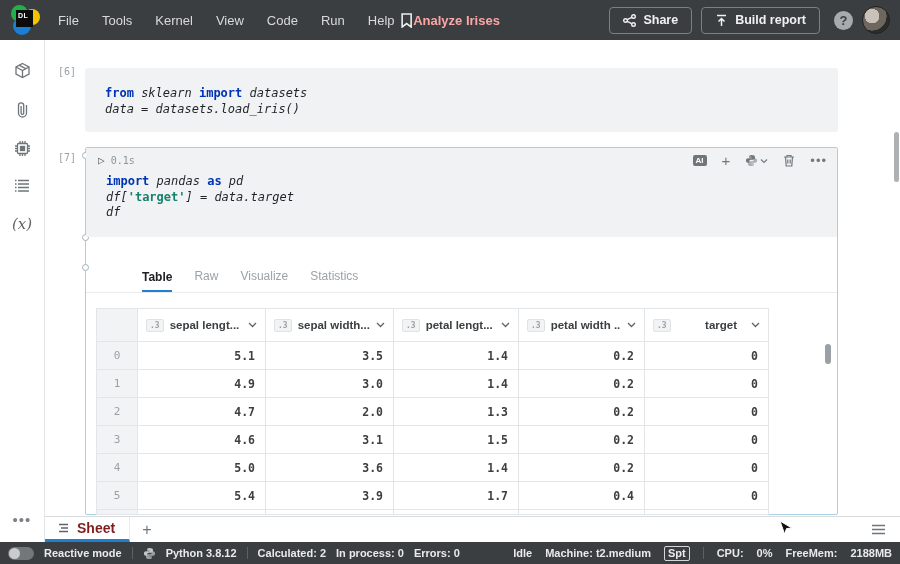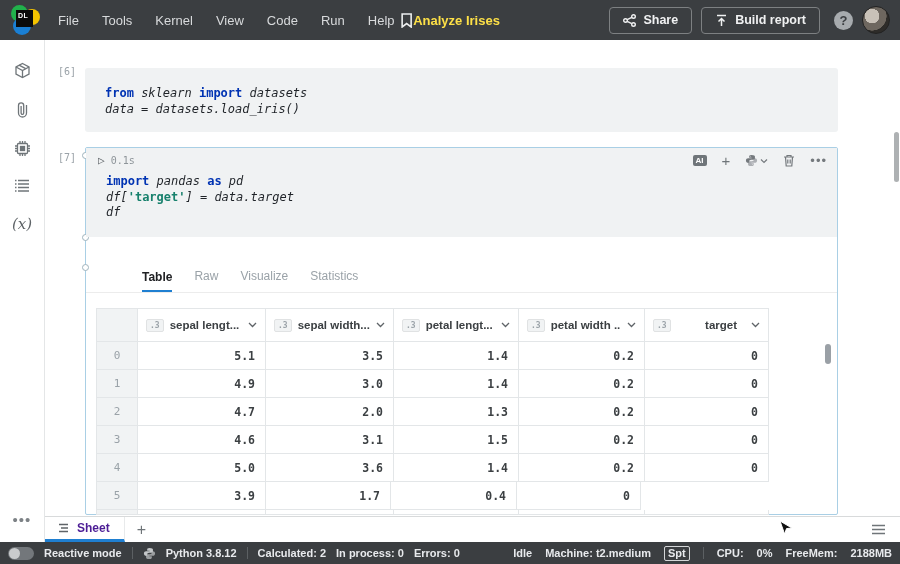--- a/index.html
+++ b/index.html
@@ -16,21 +16,21 @@
     display:flex;align-items:center;color:#d8dadc;}
   .logo{position:relative;width:30px;height:30px;margin-left:10px;flex:0 0 auto;}
   .logo .c1{position:absolute;width:17px;height:17px;border-radius:50%;background:#21b14b;left:1px;top:0;}
   .logo .c2{position:absolute;width:16px;height:16px;border-radius:50%;background:#f5c400;right:0;top:4px;}
   .logo .c3{position:absolute;width:18px;height:18px;border-radius:50%;background:#1a7fd4;left:3px;bottom:0;}
   .logo .sq{position:absolute;left:6px;top:5px;width:17px;height:17px;background:#0b0b0b;color:#fff;
     font-size:7px;font-weight:bold;display:flex;align-items:flex-start;padding:2px;letter-spacing:.5px;}
   .menus{display:flex;gap:23px;margin-left:18px;font-size:13px;}
   .menus span{cursor:default;}
   .doc-title{position:absolute;left:50%;transform:translateX(-50%);display:flex;align-items:flex-end;
-    color:#fde047;font-size:13px;font-weight:600;}
+    color:#fca5a5;font-size:13px;font-weight:600;}
   .tb-right{margin-left:auto;display:flex;align-items:center;gap:9px;margin-right:10px;}
   .tb-btn{display:flex;align-items:center;gap:7px;height:27px;padding:0 13px;border:1px solid #7d8082;
     border-radius:4px;color:#f0f1f2;font-size:12.5px;font-weight:700;background:transparent;cursor:pointer;}
   .help-circle{width:19px;height:19px;border-radius:50%;background:#a7abae;color:#3b3e41;font-weight:bold;
     font-size:13px;display:flex;align-items:center;justify-content:center;margin-left:5px;}
   .avatar{width:28px;height:28px;border-radius:50%;background:
     radial-gradient(circle at 35% 35%,#c9c2b8 0 30%,#6e675f 31% 60%,#2e2c29 61% 100%);border:1px solid #222;}
 
   
   .sidebar{position:absolute;top:40px;left:0;width:45px;bottom:22px;background:#fff;
@@ -89,21 +89,21 @@
   .hcell.right .hlabel{margin-left:auto;}
   .hcell.right .chev{margin-left:8px;}
   .vcell{justify-content:flex-end;padding-right:10px;font-family:"DejaVu Sans Mono",monospace;color:#3c4043;font-weight:bold;}
   .trow.partial{height:5px;overflow:hidden;}
   .out-scroll{position:absolute;right:6px;top:196px;width:6px;height:20px;background:#9aa0a6;border-radius:3px;}
 
   
   .sheetbar{position:absolute;left:45px;right:0;bottom:22px;height:26px;background:#fff;
     border-top:1px solid #d8dadb;display:flex;align-items:center;}
   .sheet-tab{display:flex;align-items:center;gap:7px;height:100%;padding:0 14px 0 12px;margin-left:0;
-    color:#4c1d95;font-size:12px;font-weight:600;border-bottom:3px solid var(--accent);
+    color:#7f1d1d;font-size:14px;font-weight:600;border-bottom:3px solid var(--accent);
     border-right:1px solid #e8eaeb;}
   .sheet-add{margin-left:12px;color:#6f7579;font-size:16px;line-height:1;}
   .sheet-menu{margin-left:auto;margin-right:14px;color:#6f7579;}
 
   
   .statusbar{position:absolute;left:0;right:0;bottom:0;height:22px;background:var(--topbar);
     display:flex;align-items:center;color:#e8eaed;font-size:11px;font-weight:600;}
   .sb-left{display:flex;align-items:center;gap:10px;margin-left:8px;}
   .sb-right{margin-left:auto;display:flex;align-items:center;gap:13px;margin-right:8px;}
   .divider{width:1px;height:12px;background:#5c6063;}
@@ -337,20 +337,21 @@
         <div class="trow">
           <div class="tcell idxcol">4</div>
           <div class="tcell vcell c1">5.0</div>
           <div class="tcell vcell c2">3.6</div>
           <div class="tcell vcell c3">1.4</div>
           <div class="tcell vcell c4">0.2</div>
           <div class="tcell vcell c5">0</div>
         </div>
         <div class="trow">
           <div class="tcell idxcol">5</div>
+          <div class="tcell vcell c1">5.4</div>
           <div class="tcell vcell c2">3.9</div>
           <div class="tcell vcell c3">1.7</div>
           <div class="tcell vcell c4">0.4</div>
           <div class="tcell vcell c5">0</div>
         </div>
         <div class="trow partial">
           <div class="tcell idxcol"></div>
             <div class="tcell c1"></div>
             <div class="tcell c2"></div>
           <div class="tcell c3"></div>

